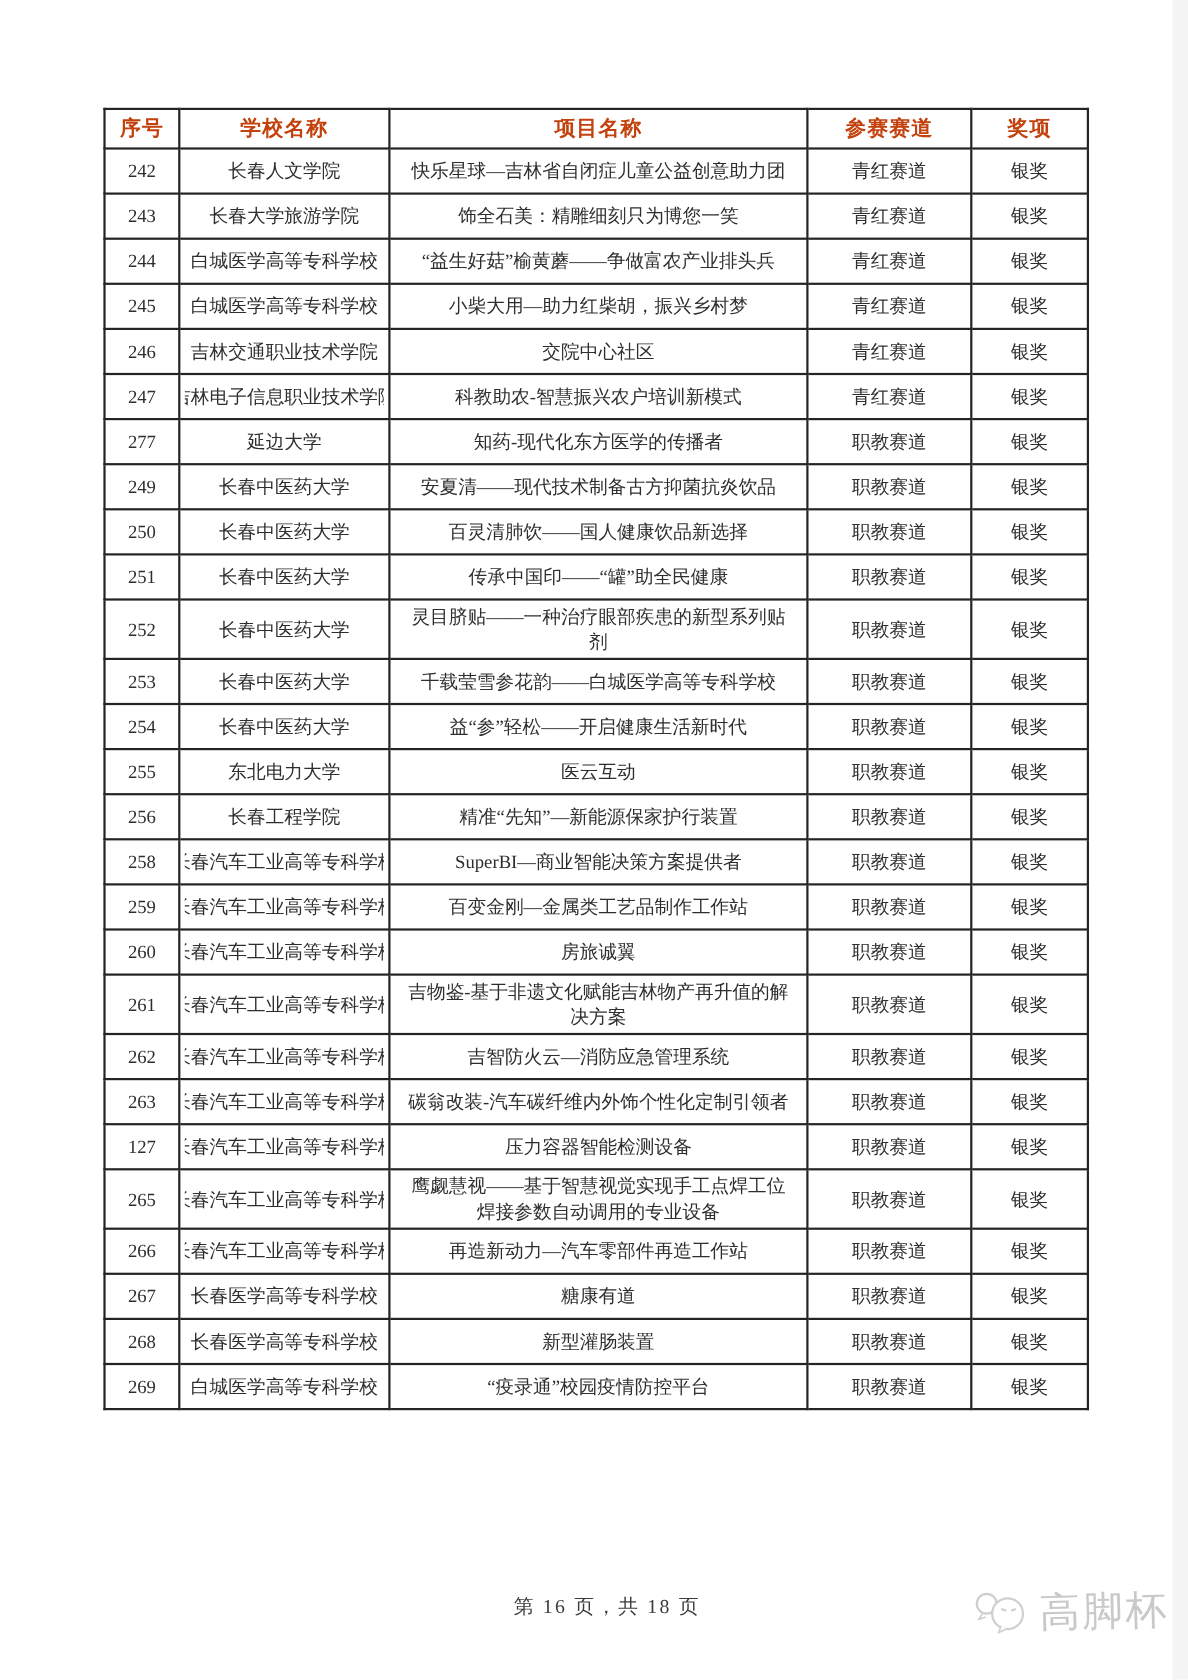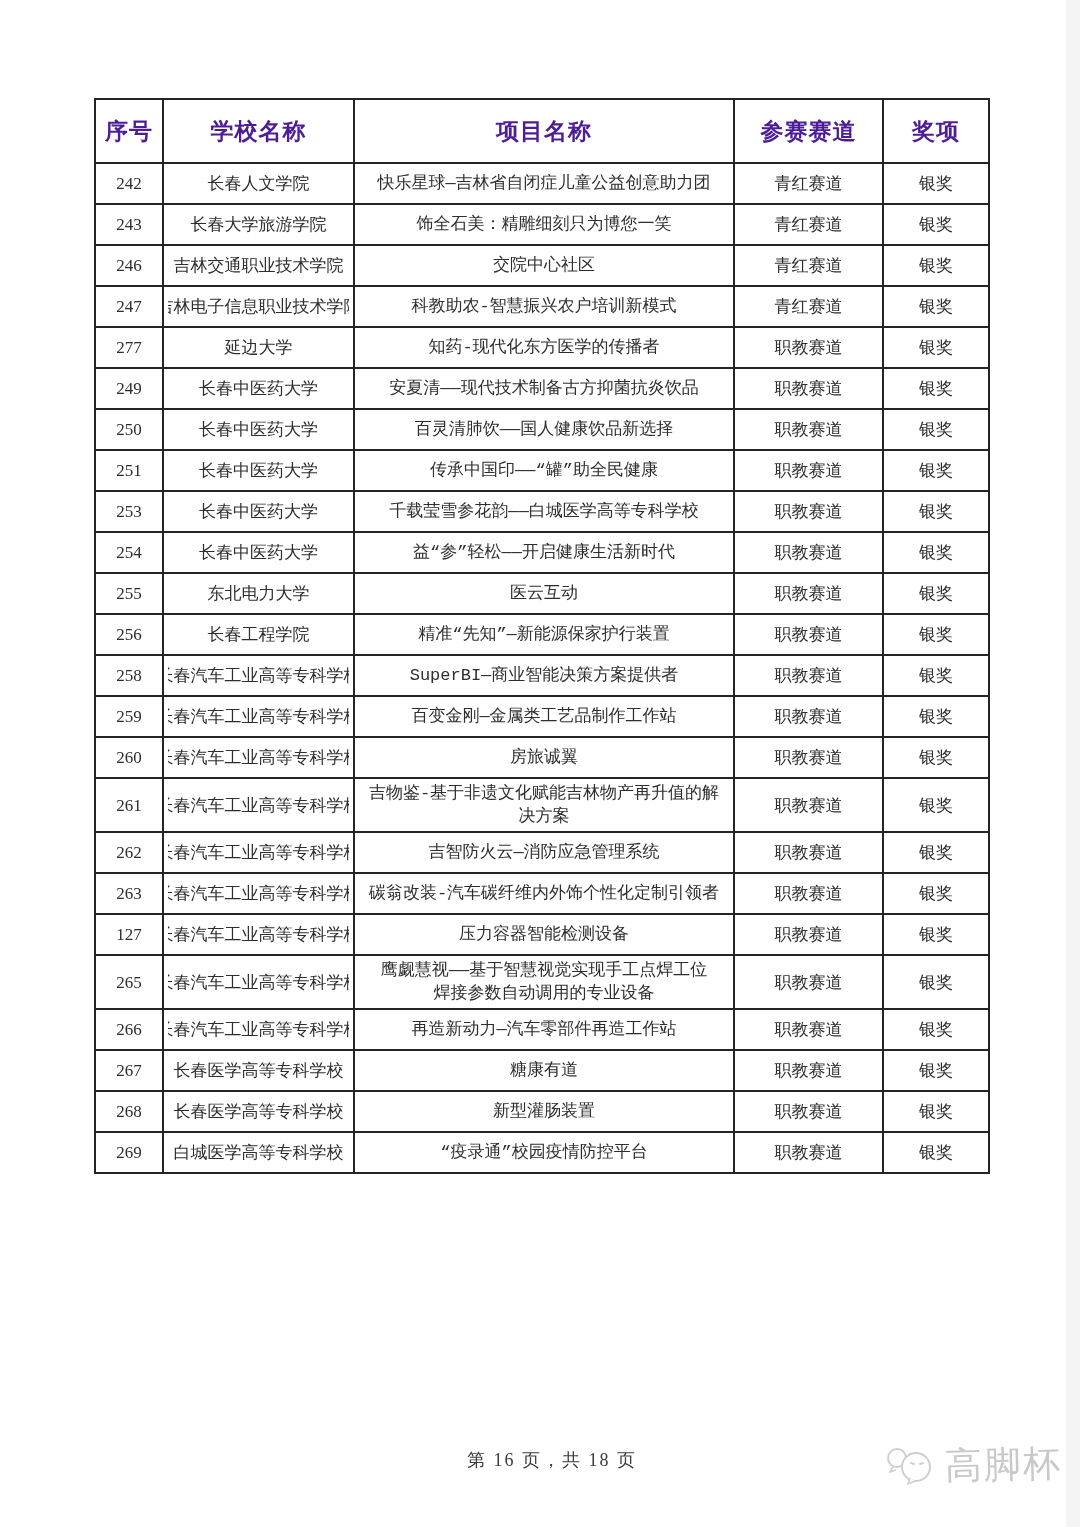--- a/index.html
+++ b/index.html
@@ -22,39 +22,39 @@
     border-collapse: collapse;
     table-layout: fixed;
     background: #fff;
   }
   .awards th, .awards td {
     border: 2px solid #242424;
     text-align: center;
     vertical-align: middle;
   }
   .awards th {
-    font-size: 23px;
+    font-size: 19px;
     font-weight: bold;
-    height: 64px;
-    color: #4c1d95;
+    height: 36px;
+    color: #c2410c;
     letter-spacing: 1px;
   }
   .awards td {
     font-size: 17px;
     height: 41px;
     padding: 3px 4px;
     line-height: 23px;
     color: #2e2e2e;
   }
   .col-no     { width: 68px; }
   .col-school { width: 191px; }
   .col-project{ width: 380px; }
   .col-track  { width: 149px; }
   .col-award  { width: 106px; }
-  td.cell-project { white-space: pre-line; font-family: Liberation Mono, monospace; }
+  td.cell-project { white-space: pre-line; }
   .clip {
     display: flex;
     justify-content: center;
     overflow: hidden;
     white-space: nowrap;
     width: 100%;
   }
   .footer {
     position: absolute;
     top: 1448px; left: 0;
@@ -116,20 +116,38 @@
       <tr>
     <td class="cell-no">243</td>
     <td class="cell-school">
       <div class="clip">长春大学旅游学院</div>
     </td>
     <td class="cell-project">饰全石美：精雕细刻只为博您一笑</td>
     <td class="cell-track">青红赛道</td>
     <td class="cell-award">银奖</td>
   </tr>
       <tr>
+    <td class="cell-no">244</td>
+    <td class="cell-school">
+      <div class="clip">白城医学高等专科学校</div>
+    </td>
+    <td class="cell-project">“益生好菇”榆黄蘑——争做富农产业排头兵</td>
+    <td class="cell-track">青红赛道</td>
+    <td class="cell-award">银奖</td>
+  </tr>
+      <tr>
+    <td class="cell-no">245</td>
+    <td class="cell-school">
+      <div class="clip">白城医学高等专科学校</div>
+    </td>
+    <td class="cell-project">小柴大用—助力红柴胡，振兴乡村梦</td>
+    <td class="cell-track">青红赛道</td>
+    <td class="cell-award">银奖</td>
+  </tr>
+      <tr>
     <td class="cell-no">246</td>
     <td class="cell-school">
       <div class="clip">吉林交通职业技术学院</div>
     </td>
     <td class="cell-project">交院中心社区</td>
     <td class="cell-track">青红赛道</td>
     <td class="cell-award">银奖</td>
   </tr>
       <tr>
     <td class="cell-no">247</td>
@@ -166,20 +184,30 @@
     <td class="cell-project">百灵清肺饮——国人健康饮品新选择</td>
     <td class="cell-track">职教赛道</td>
     <td class="cell-award">银奖</td>
   </tr>
       <tr>
     <td class="cell-no">251</td>
     <td class="cell-school">
       <div class="clip">长春中医药大学</div>
     </td>
     <td class="cell-project">传承中国印——“罐”助全民健康</td>
+    <td class="cell-track">职教赛道</td>
+    <td class="cell-award">银奖</td>
+  </tr>
+      <tr>
+    <td class="cell-no">252</td>
+    <td class="cell-school">
+      <div class="clip">长春中医药大学</div>
+    </td>
+    <td class="cell-project">灵目脐贴——一种治疗眼部疾患的新型系列贴
+剂</td>
     <td class="cell-track">职教赛道</td>
     <td class="cell-award">银奖</td>
   </tr>
       <tr>
     <td class="cell-no">253</td>
     <td class="cell-school">
       <div class="clip">长春中医药大学</div>
     </td>
     <td class="cell-project">千载莹雪参花韵——白城医学高等专科学校</td>
     <td class="cell-track">职教赛道</td>

